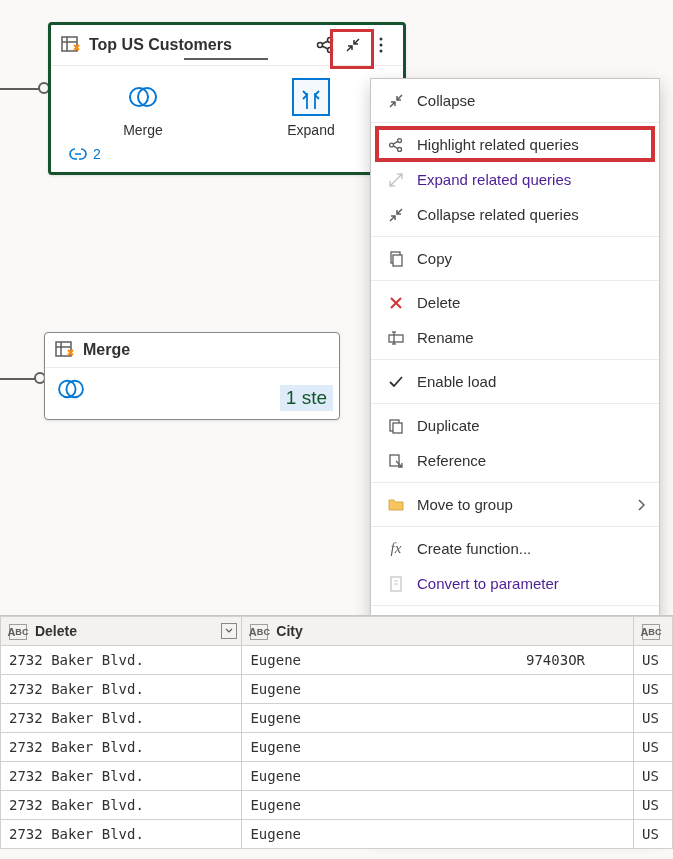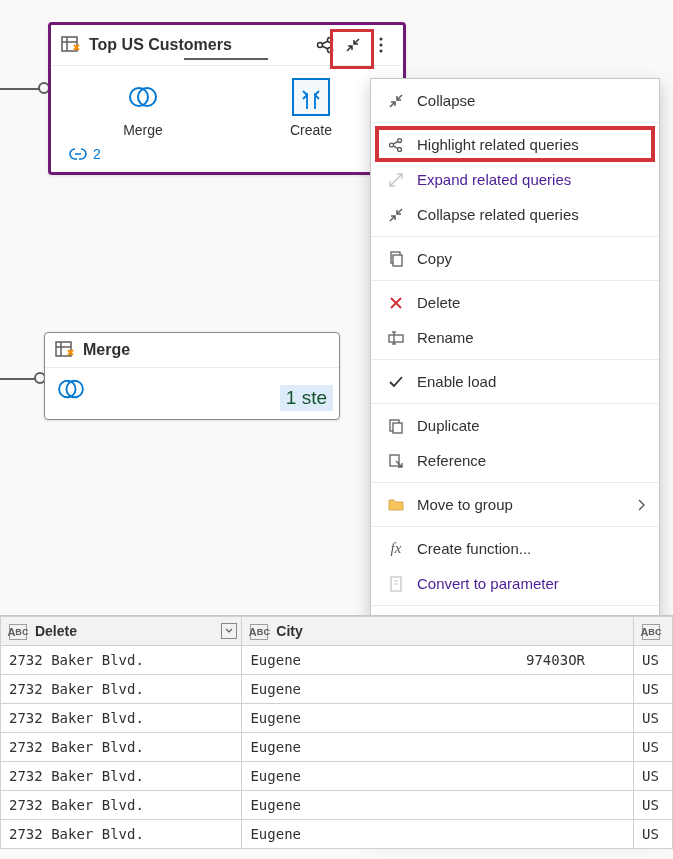--- a/index.html
+++ b/index.html
@@ -15,21 +15,21 @@
 }
 .canvas {
   position: relative;
   width: 100%;
   height: 615px;
   background: #faf9f8;
 }
 .node {
   position: absolute;
   background: #fff;
-  border: 3px solid #701a75;
+  border: 3px solid #14532d;
   border-radius: 4px;
   box-shadow: 0 1px 3px rgba(0,0,0,0.1);
 }
 .node.secondary { border: 1px solid #8a8886; }
 .node-header {
   display: flex;
   align-items: center;
   padding: 8px 10px;
   border-bottom: 1px solid #edebe9;
 }
@@ -190,21 +190,21 @@
         </div>
         <span class="step-label">Merge</span>
       </div>
       <div class="connector" style="position:absolute; left:133px; top:33px; width:84px;"></div>
       <div class="step">
         <div class="step-icon active">
           <svg width="24" height="24" viewBox="0 0 24 24">
               <path d="M8 4 L8 20 M16 4 L16 20 M4 10 L8 6 L4 2 M20 10 L16 6 L20 2" stroke="#0078d4" stroke-width="1.8" fill="none" transform="translate(0,4)"></path>
             </svg>
         </div>
-        <span class="step-label">Create</span>
+        <span class="step-label">Expand</span>
       </div>
     </div>
     <div class="node-footer">
       <svg width="18" height="14" viewBox="0 0 18 14">
           <path d="M6 2 A4 4 0 0 0 6 12 L8 12 M12 2 A4 4 0 0 1 12 12 L10 12 M6 7 L12 7" stroke="#0078d4" stroke-width="1.6" fill="none"></path>
         </svg>
       <span style="margin-left:6px;">2</span>
     </div>
   </div>
 

